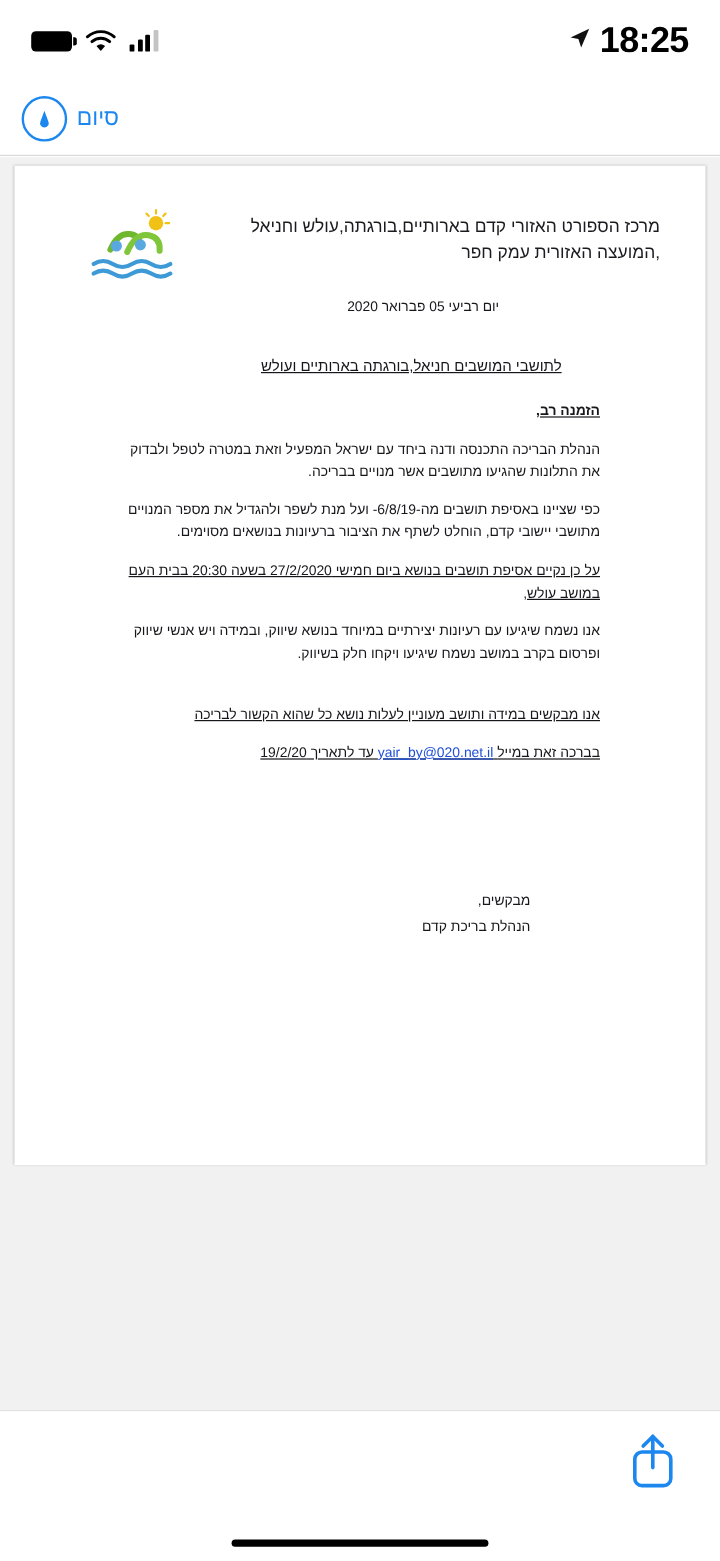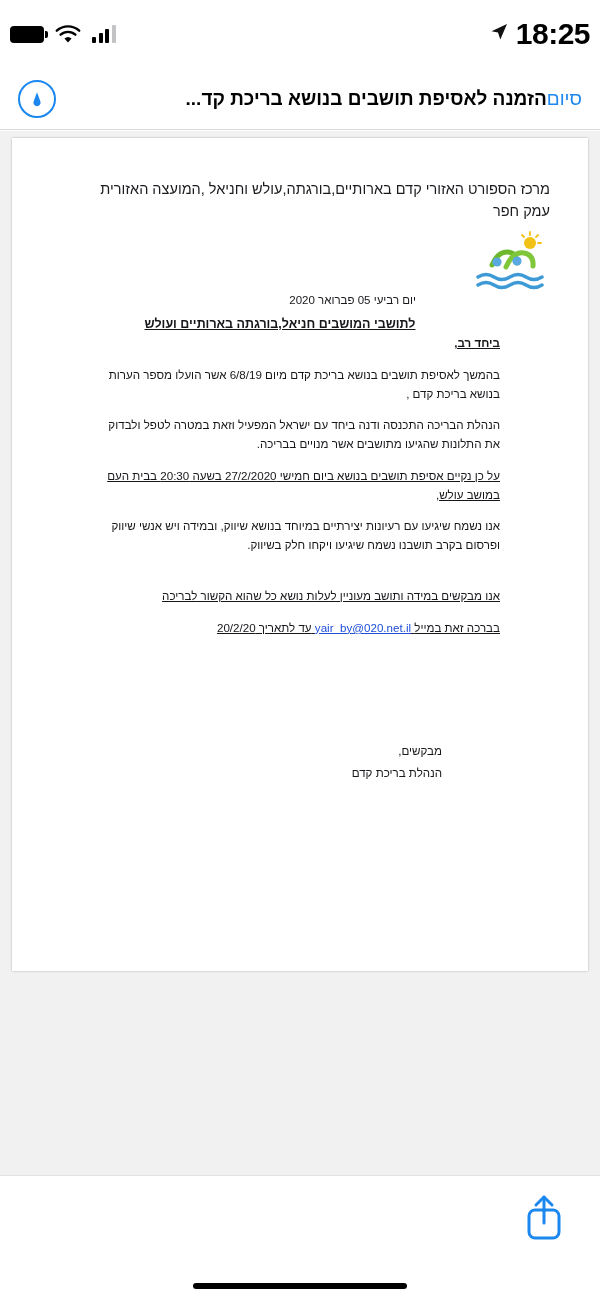--- a/index.html
+++ b/index.html
@@ -18,21 +18,21 @@
   
   .statusbar {
     position: absolute;
     top: 0; left: 0;
     width: 600px;
     height: 68px;
     background: #ffffff;
     display: flex;
     align-items: center;
     justify-content: space-between;
-    padding: 0 10px;
+    padding: 0 26px;
     box-sizing: border-box;
   }
   .status-left {
     display: flex;
     align-items: center;
     gap: 11px;
   }
   .battery {
     width: 34px;
     height: 17px;
@@ -148,21 +148,20 @@
     direction: rtl;
     color: #17171b;
   }
 
   .hdr {
     position: absolute;
     top: 40px;
     right: 38px;
     left: 60px;
     display: flex;
-    flex-direction: column;
     align-items: flex-start;
     justify-content: flex-start;
     gap: 12px;
   }
   .hdr-text {
     font-size: 14.5px;
     line-height: 1.55;
     text-align: right;
     font-weight: 500;
     flex: 1;
@@ -175,33 +174,30 @@
     margin-top: -4px;
   }
 
   .date-line {
     position: absolute;
     top: 112px;
     right: 172px;
     font-size: 11.5px;
     text-align: right;
     color: #18181c;
-    margin-top: 44px;
   }
 
   .addressee {
     position: absolute;
     top: 160px;
     right: 120px;
     left: 80px;
     font-size: 12.5px;
-    font-weight: bold;
+    font-weight: normal;
     text-decoration: underline;
-    text-align: center;
-    margin-top: 19px;
   }
 
   .body-block {
     position: absolute;
     top: 196px;
     right: 88px;
     left: 86px;
     font-size: 11.6px;
     line-height: 1.62;
     text-align: right;
@@ -287,21 +283,20 @@
     <span class="clock">18:25</span>
   </div>
 </div>
 
 <div class="navbar">
   <span class="markup-icon">
     <svg width="18" height="18" viewBox="0 0 18 18" aria-hidden="true">
       <path d="M9 2.2 L12.3 11.2 a3.6 3.6 0 1 1 -6.6 0 Z" fill="#1b87ef"></path>
     </svg>
   </span>
-  <span class="nav-title">הזמנה לאסיפת תושבים בנושא בריכת קד...</span>
   <span class="nav-action">סיום</span>
 </div>
 
 <div class="doc-scroll">
   <div class="page">
 
     <div class="hdr">
       <div class="hdr-text">מרכז הספורט האזורי קדם בארותיים,בורגתה,עולש וחניאל ,המועצה האזורית עמק חפר</div>
       <span class="logo">
         <svg width="78" height="62" viewBox="0 0 78 62" aria-hidden="true">
@@ -320,30 +315,30 @@
           <path d="M6 54 q8 -5 16 0 t16 0 t16 0 t16 0" stroke="#3e9ad6" stroke-width="3.4" fill="none" stroke-linecap="round"></path>
         </svg>
       </span>
     </div>
 
     <div class="date-line">יום רביעי 05 פברואר 2020</div>
 
     <div class="addressee">לתושבי המושבים חניאל,בורגתה בארותיים ועולש</div>
 
     <div class="body-block">
-      <p class="u-bold">ביחד רב,</p>
-      <p>בהמשך לאסיפת תושבים בנושא בריכת קדם מיום 6/8/19 אשר הועלו מספר הערות בנושא בריכת קדם ,</p>
+      <p class="u-bold">הזמנה רב,</p>
       <p>הנהלת הבריכה התכנסה ודנה ביחד עם ישראל המפעיל וזאת במטרה לטפל ולבדוק את התלונות שהגיעו מתושבים אשר מנויים בבריכה.</p>
+      <p>כפי שציינו באסיפת תושבים מה-6/8/19- ועל מנת לשפר ולהגדיל את מספר המנויים מתושבי יישובי קדם, הוחלט לשתף את הציבור ברעיונות בנושאים מסוימים.</p>
       <p class="p-under-bold">על כן נקיים אסיפת תושבים בנושא ביום חמישי 27/2/2020 בשעה 20:30 בבית העם במושב עולש,</p>
-      <p>אנו נשמח שיגיעו עם רעיונות יצירתיים במיוחד בנושא שיווק, ובמידה  ויש אנשי שיווק ופרסום בקרב תושבנו נשמח שיגיעו  ויקחו חלק בשיווק.</p>
+      <p>אנו נשמח שיגיעו עם רעיונות יצירתיים במיוחד בנושא שיווק, ובמידה  ויש אנשי שיווק ופרסום בקרב במושב נשמח שיגיעו  ויקחו חלק בשיווק.</p>
       <p class="p-under-bold" style="margin-top:32px;">אנו מבקשים במידה ותושב מעוניין לעלות נושא כל שהוא הקשור לבריכה</p>
       <p class="p-under-bold">
         <span>בברכה זאת במייל</span>
         <span class="link">yair_by@020.net.il</span>
-        <span>עד לתאריך 20/2/20</span>
+        <span>עד לתאריך 19/2/20</span>
       </p>
     </div>
 
     <div class="sig">
       <div>מבקשים,</div>
       <div>הנהלת בריכת קדם</div>
     </div>
 
   </div>
 </div>

